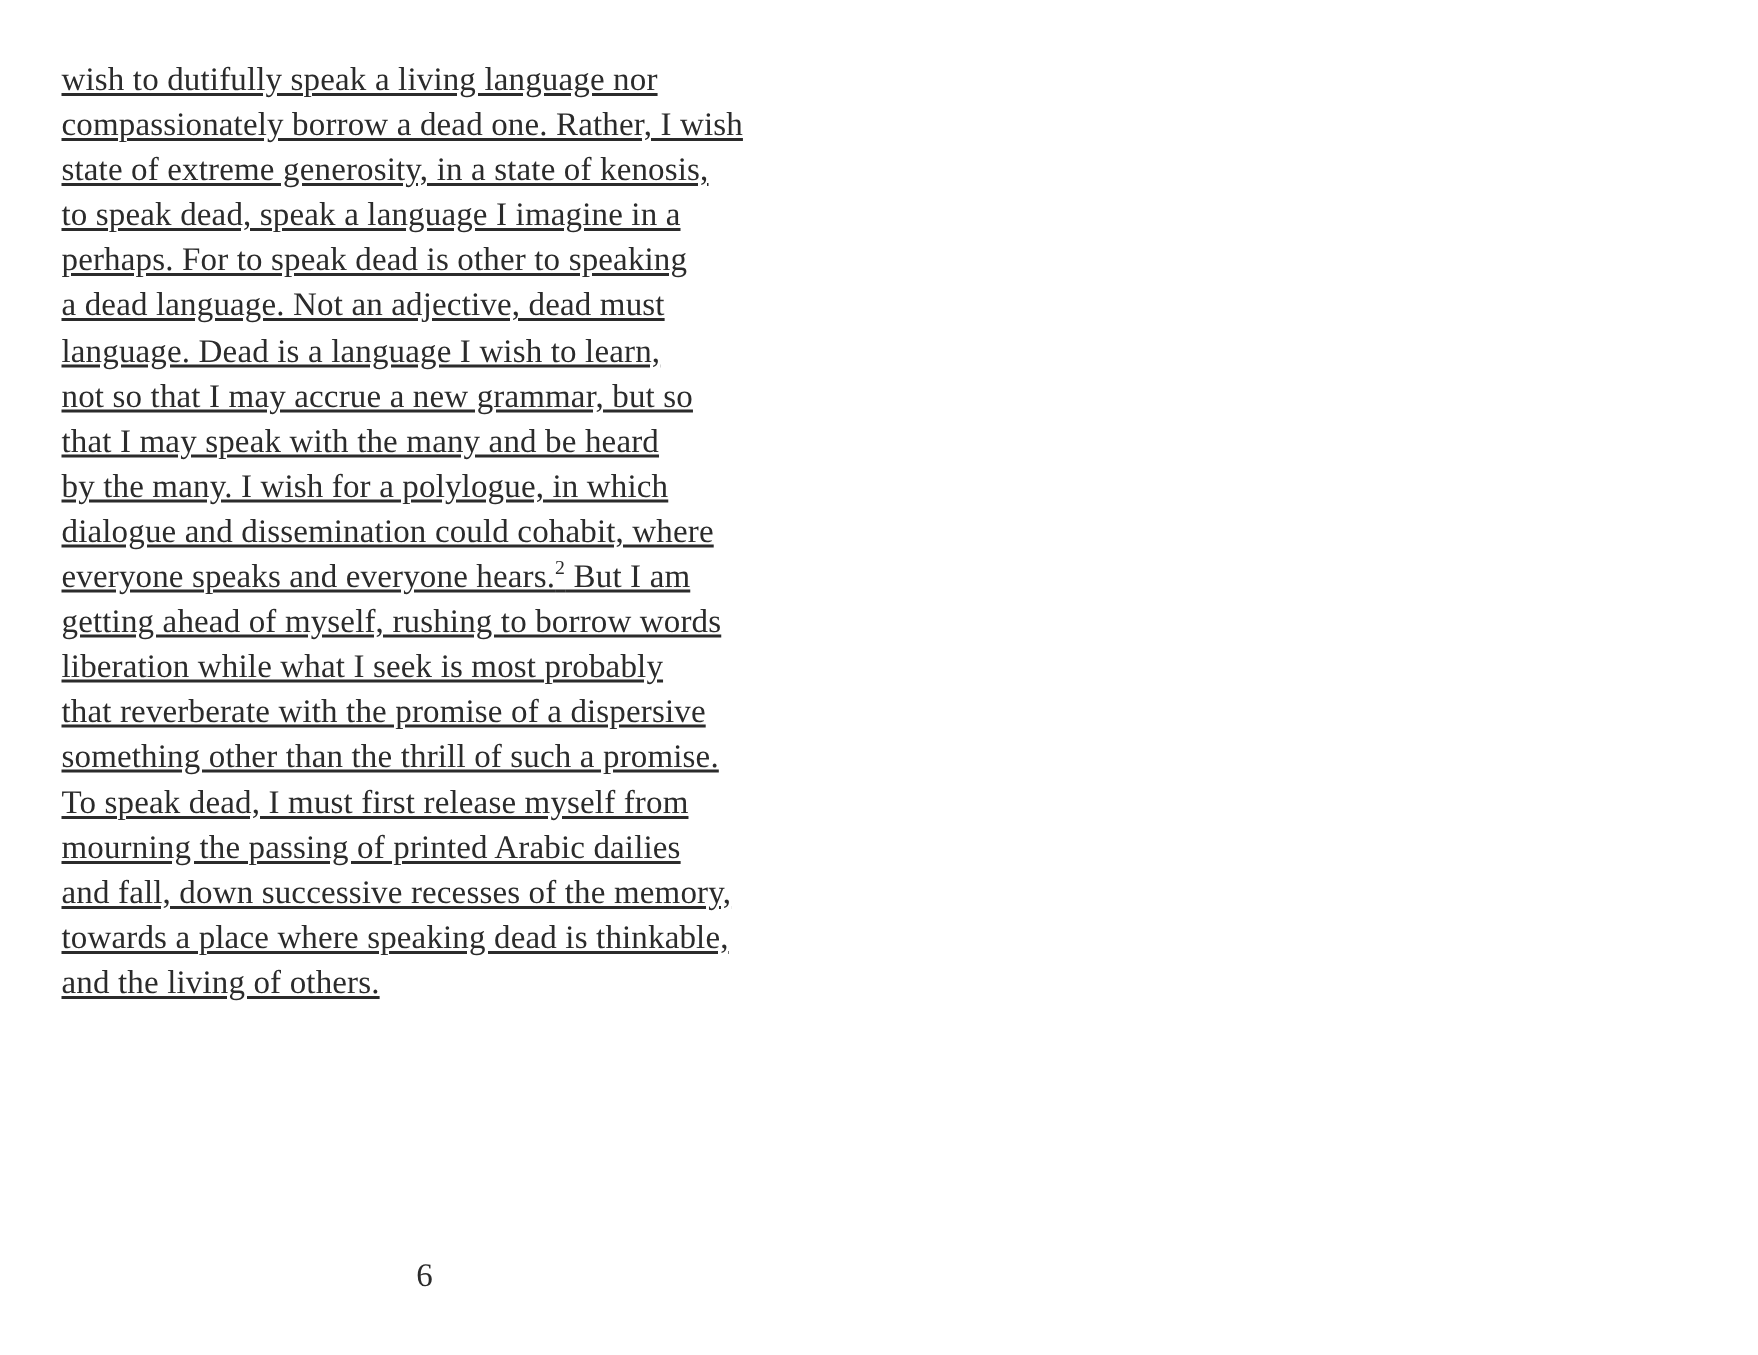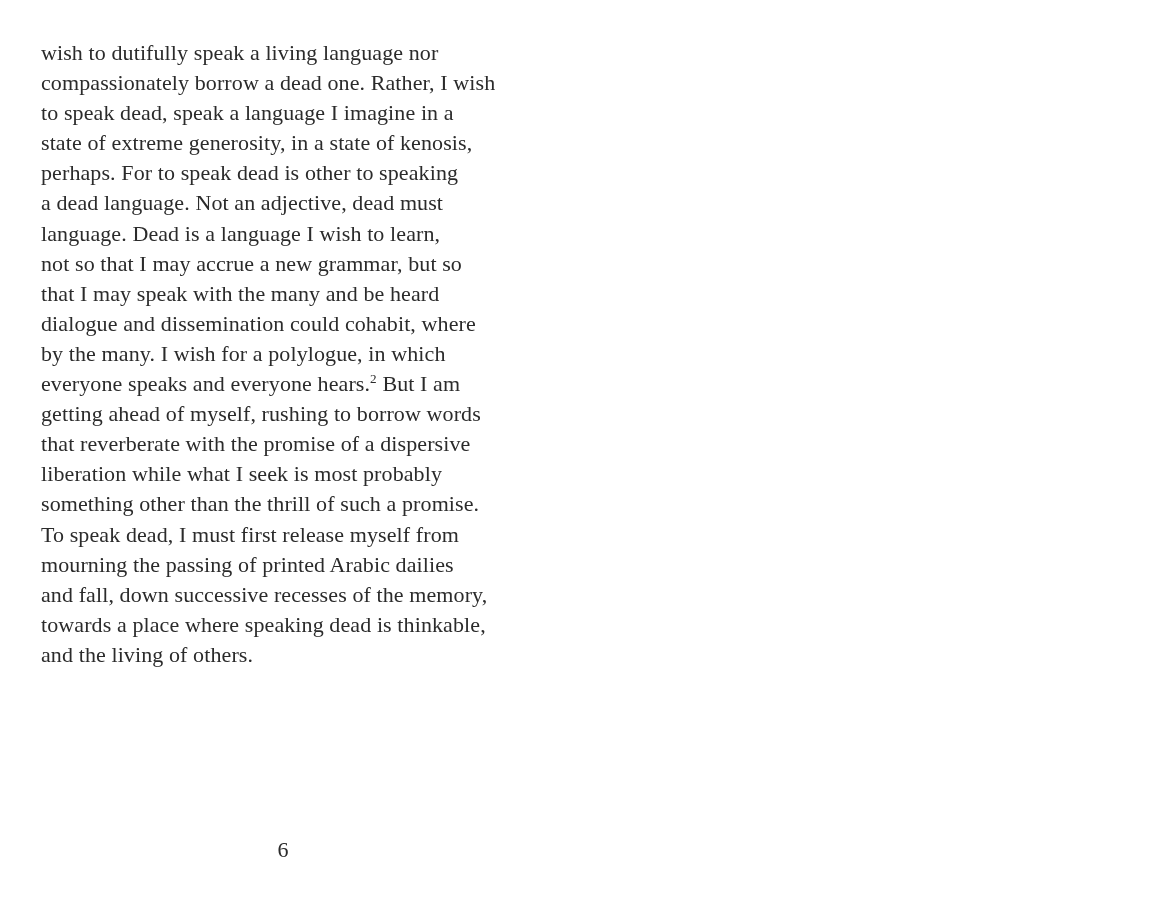--- a/index.html
+++ b/index.html
@@ -20,20 +20,21 @@
     position: absolute;
     left: 41px;
     top: 38px;
     width: 500px;
     font-size: 22px;
     line-height: 30.1px;
     letter-spacing: 0.1px;
   }
   .text-line {
     white-space: nowrap;
+    text-decoration: underline;
   }
   .text-line sup {
     font-size: 60%;
     line-height: 0;
     vertical-align: super;
   }
   .page-number {
     position: absolute;
     left: 41px;
     top: 835px;
@@ -43,33 +44,33 @@
     line-height: 30px;
   }
 </style>
 </head>
 <body>
 
 <div class="book-page">
   <div class="text-block">
       <div class="text-line">wish to dutifully speak a living language nor</div>
       <div class="text-line">compassionately borrow a dead one. Rather, I wish</div>
+      <div class="text-line">state of extreme generosity, in a state of kenosis,</div>
       <div class="text-line">to speak dead, speak a language I imagine in a</div>
-      <div class="text-line">state of extreme generosity, in a state of kenosis,</div>
       <div class="text-line">perhaps. For to speak dead is other to speaking</div>
       <div class="text-line">a dead language. Not an adjective, dead must</div>
       <div class="text-line">language. Dead is a language I wish to learn,</div>
       <div class="text-line">not so that I may accrue a new grammar, but so</div>
       <div class="text-line">that I may speak with the many and be heard</div>
+      <div class="text-line">by the many. I wish for a polylogue, in which</div>
       <div class="text-line">dialogue and dissemination could cohabit, where</div>
-      <div class="text-line">by the many. I wish for a polylogue, in which</div>
       <div class="text-line"><span>everyone speaks and everyone hears.</span><sup>2</sup><span> But I am</span></div>
       <div class="text-line">getting ahead of myself, rushing to borrow words</div>
+      <div class="text-line">liberation while what I seek is most probably</div>
       <div class="text-line">that reverberate with the promise of a dispersive</div>
-      <div class="text-line">liberation while what I seek is most probably</div>
       <div class="text-line">something other than the thrill of such a promise.</div>
       <div class="text-line">To speak dead, I must first release myself from</div>
       <div class="text-line">mourning the passing of printed Arabic dailies</div>
       <div class="text-line">and fall, down successive recesses of the memory,</div>
       <div class="text-line">towards a place where speaking dead is thinkable,</div>
       <div class="text-line">and the living of others.</div>
     </div>
   <div class="page-number">6</div>
 </div>
 

